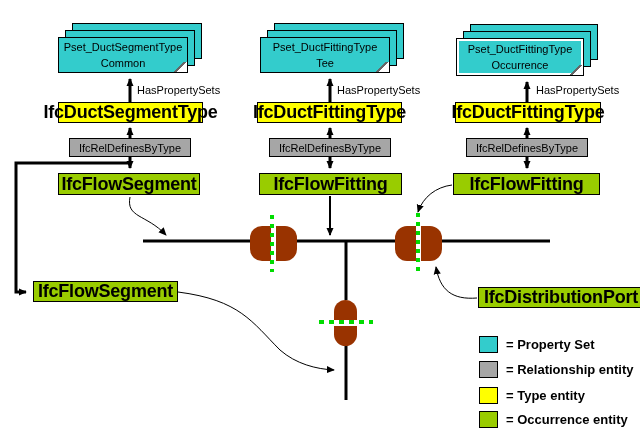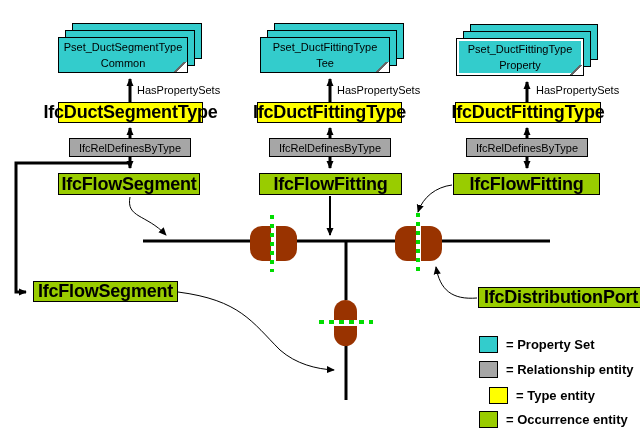--- a/index.html
+++ b/index.html
@@ -108,40 +108,40 @@
   </div>
   <div class="hps" style="left:337px;top:84px">HasPropertySets</div>
   <div class="bx" style="left: 257px; top: 102px; width: 145px; height: 21px; background-color: rgb(255, 255, 0);">IfcDuctFittingType</div>
   <div class="bx gray" style="left: 269px; top: 138px; width: 122px; height: 19px; background-color: rgb(166, 166, 166);">IfcRelDefinesByType</div>
   <div class="bx" style="left: 259px; top: 173px; width: 143px; height: 22px; background-color: rgb(153, 204, 0);">IfcFlowFitting</div>
 
   <div class="pset" style="left: 470px; top: 24px; width: 128px; height: 36px; background-color: rgb(51, 204, 204);"></div>
   <div class="pset" style="left: 463px; top: 31px; width: 128px; height: 36px; background-color: rgb(51, 204, 204);"></div>
   <div class="pset front whiteinset" style="left: 456px; top: 38px; width: 128px; height: 38px; background-color: rgb(51, 204, 204);">
     <div>Pset_DuctFittingType</div>
-    <div>Property</div>
+    <div>Occurrence</div>
     <div class="fold"></div>
   </div>
   <div class="hps" style="left:536px;top:84px">HasPropertySets</div>
   <div class="bx" style="left: 455px; top: 102px; width: 146px; height: 21px; background-color: rgb(255, 255, 0);">IfcDuctFittingType</div>
   <div class="bx gray" style="left: 466px; top: 138px; width: 122px; height: 19px; background-color: rgb(166, 166, 166);">IfcRelDefinesByType</div>
   <div class="bx" style="left: 453px; top: 173px; width: 147px; height: 22px; background-color: rgb(153, 204, 0);">IfcFlowFitting</div>
 
   <div class="bx" style="left: 33px; top: 281px; width: 145px; height: 21px; background-color: rgb(153, 204, 0);">IfcFlowSegment</div>
   <div class="bx" style="left: 478px; top: 287px; width: 166px; height: 21px; background-color: rgb(153, 204, 0);">IfcDistributionPort</div>
 
   <div class="leg-row" style="left:479px;top:336px">
     <div class="leg-sw" style="background-color: rgb(51, 204, 204);"></div>
     <div class="leg-lb">= Property Set</div>
   </div>
   <div class="leg-row" style="left:479px;top:361px">
     <div class="leg-sw" style="background-color: rgb(166, 166, 166);"></div>
     <div class="leg-lb">= Relationship entity</div>
   </div>
-  <div class="leg-row" style="left:489px;top:387px">
+  <div class="leg-row" style="left:479px;top:387px">
     <div class="leg-sw" style="background-color: rgb(255, 255, 0);"></div>
     <div class="leg-lb">= Type entity</div>
   </div>
   <div class="leg-row" style="left:479px;top:411px">
     <div class="leg-sw" style="background-color: rgb(153, 204, 0);"></div>
     <div class="leg-lb">= Occurrence entity</div>
   </div>
 
 </div>
 

